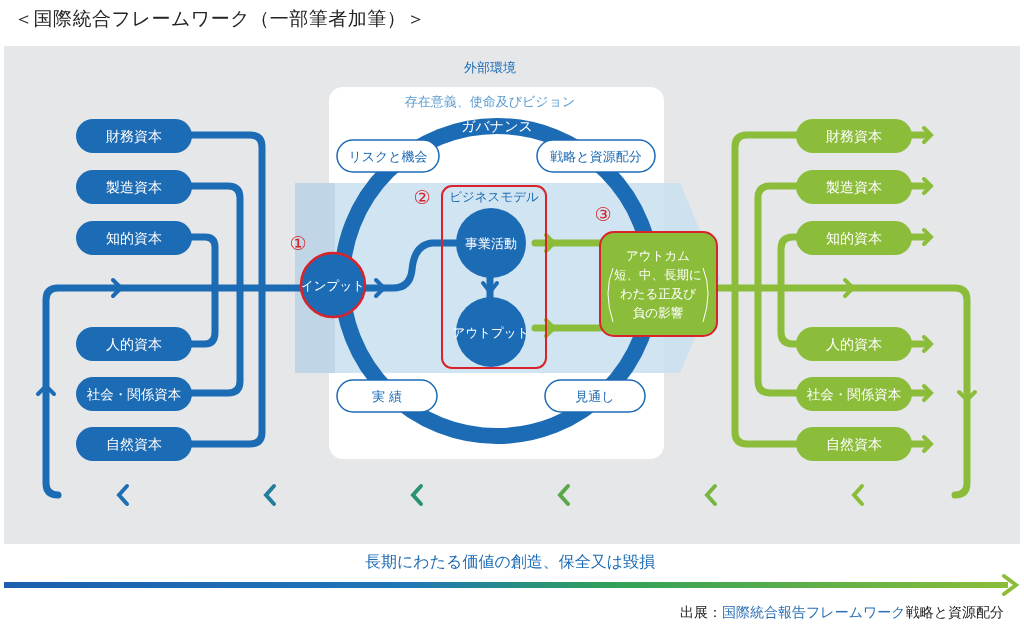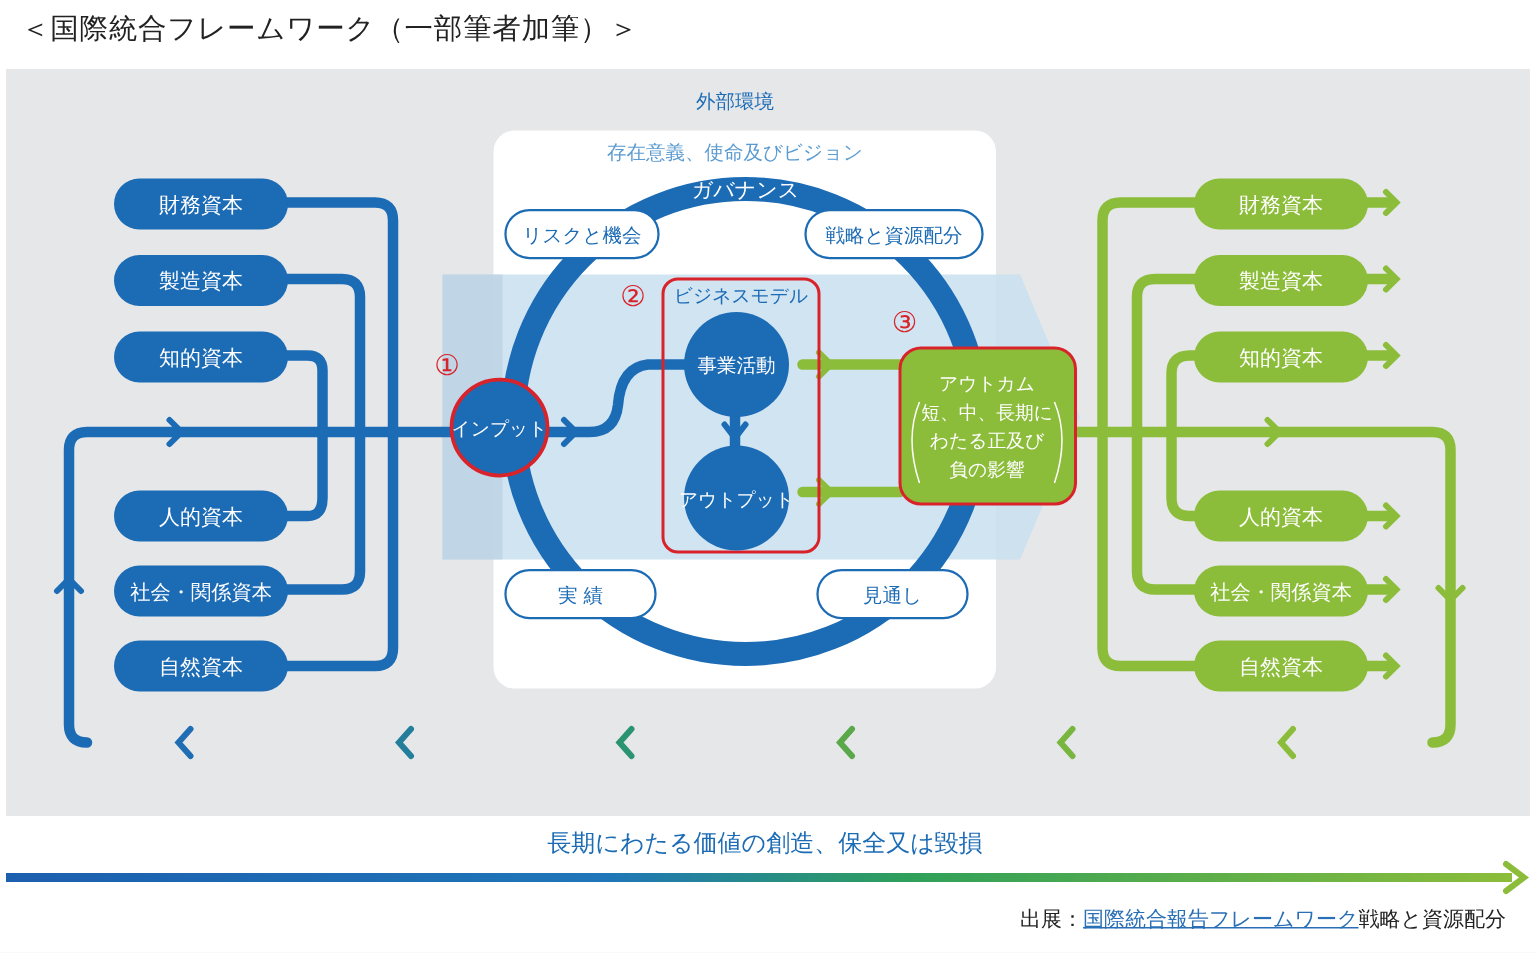--- a/index.html
+++ b/index.html
@@ -1,20 +1,20 @@
 <!DOCTYPE html>
 <html><head>
 <meta charset="utf-8">
 <style>
   html,body{margin:0;padding:0;background:#ffffff;}
   body{width:1024px;height:635px;position:relative;overflow:hidden;font-family:"DejaVu Sans","Liberation Sans",sans-serif;}
   .title{position:absolute;left:14px;top:6px;font-size:19px;color:#222;letter-spacing:0.5px;text-align:right;}
   svg{position:absolute;left:0;top:0;}
   .source{position:absolute;right:20px;top:604px;font-size:14px;color:#222;}
-  .source a{color:#2a6fb5;text-decoration:underline;}
+  .source a{color:#2a6fb5;}
   text{font-family:"DejaVu Sans","Liberation Sans",sans-serif;}
 </style>
 </head>
 <body>
 
 <div class="title">＜国際統合フレームワーク（一部筆者加筆）＞</div>
 
 <svg width="1024" height="635" viewBox="0 0 1024 635">
   <defs>
     <linearGradient id="bottomGrad" x1="0" x2="1" y1="0" y2="0">

